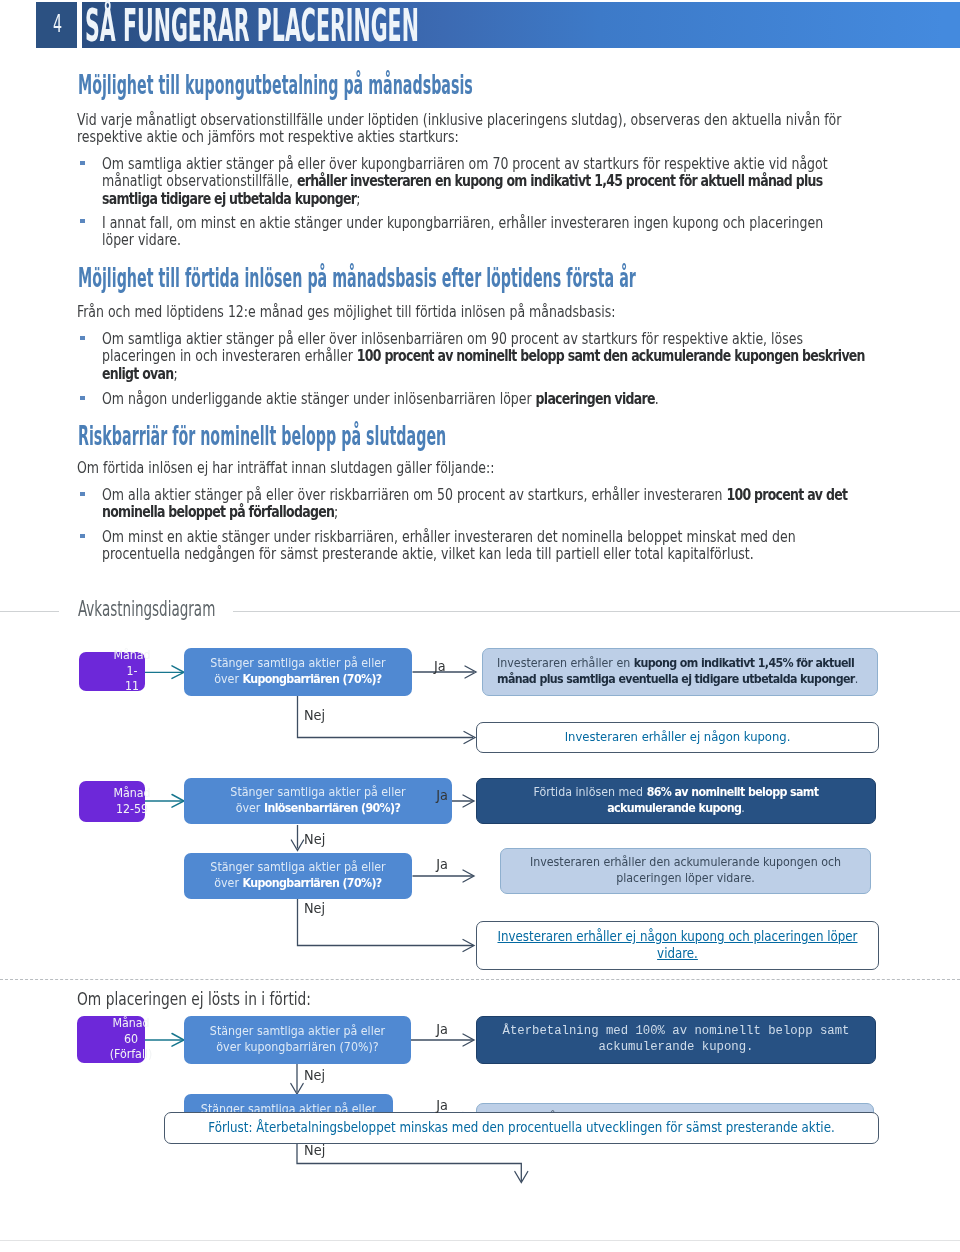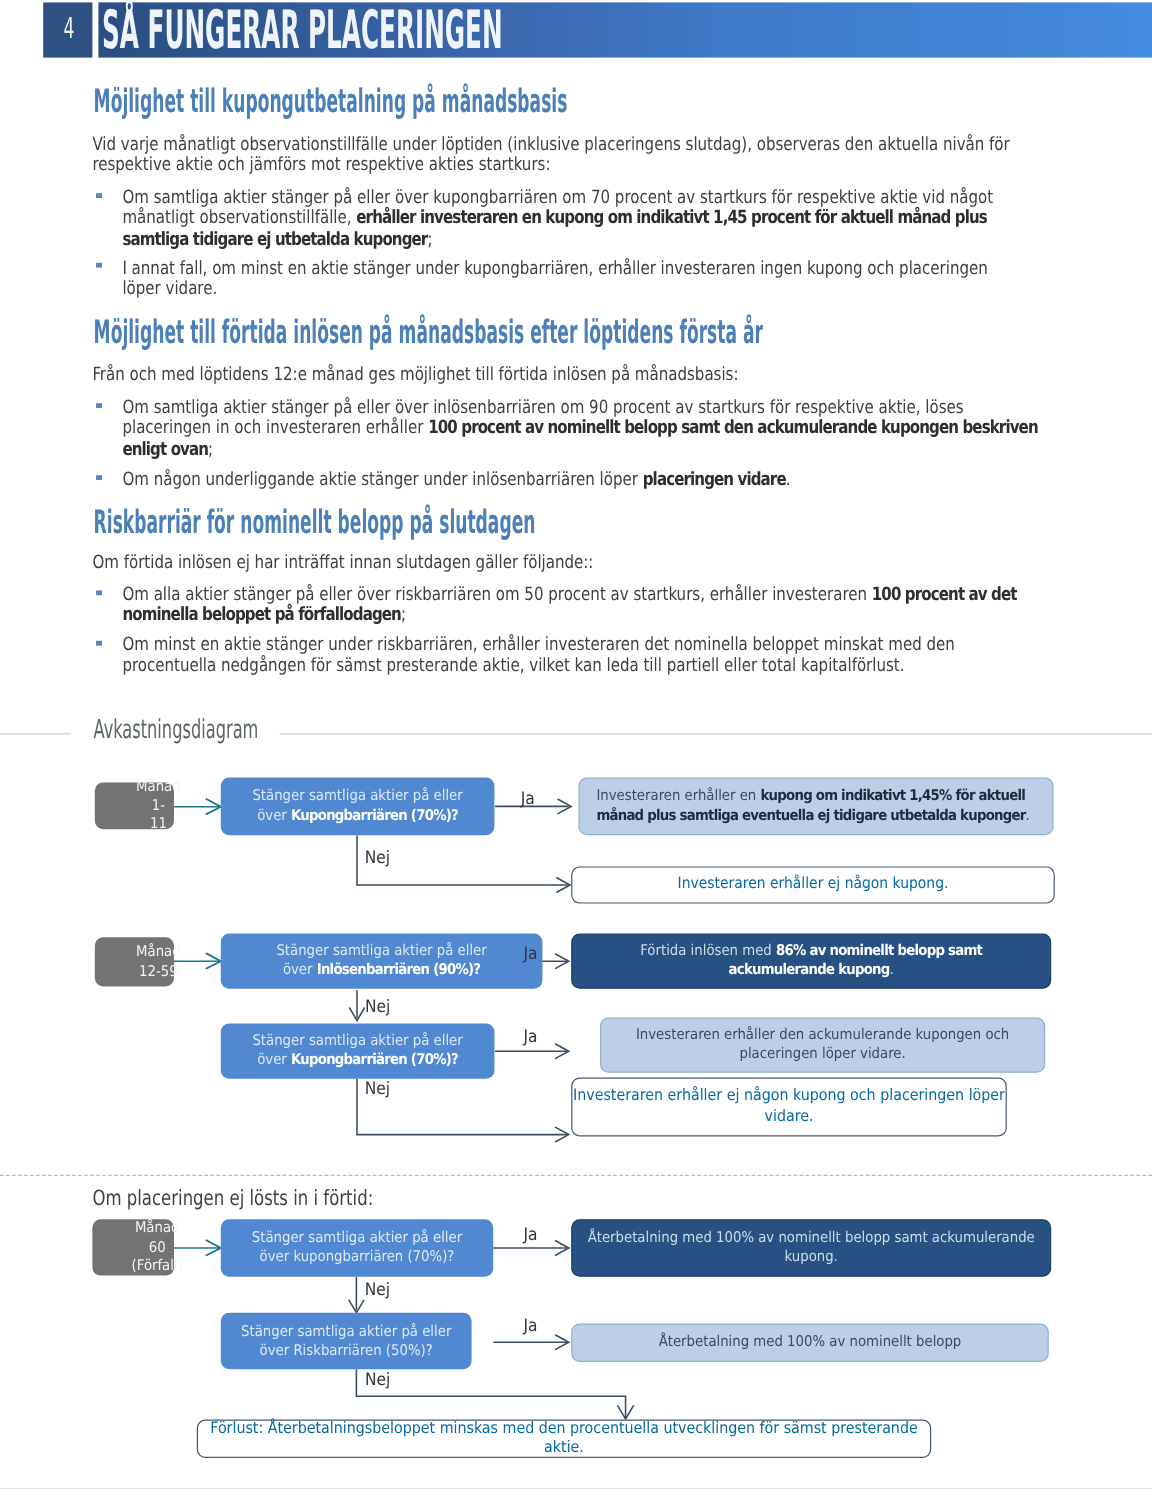--- a/index.html
+++ b/index.html
@@ -33,21 +33,21 @@
   
   .divline{position:absolute;height:1px;background:#cfd2d4;}
   .divlabel{position:absolute;color:#5d6468;font-size:21.7px;line-height:21.7px;
             font-stretch:condensed;transform:scaleX(0.693);transform-origin:left top;white-space:nowrap;}
 
   
   .nd{position:absolute;box-sizing:border-box;display:flex;align-items:center;justify-content:center;
       text-align:center;font-stretch:condensed;font-size:12.3px;line-height:15.6px;}
   .nd span{display:block;}
   .nd b{font-weight:bold;letter-spacing:-0.62px;}
-  .n-gray{background:#737373;color:#f2f4f5;border-radius:7px;padding-left:40px;}
+  .n-gray{background:#6d28d9;color:#f2f4f5;border-radius:7px;padding-left:40px;}
   .n-blue{background:#5089d2;color:#dde9f6;border-radius:7px;}
   .n-blue b{color:#ffffff;}
   .n-light{background:#bdcfe7;color:#3a4a5c;border:1px solid #8fb0cf;border-radius:7px;}
   .n-light b{color:#1d2c3d;}
   .n-dark{background:#275183;color:#cfdcea;border:1px solid #1d3f68;border-radius:7px;}
   .n-dark b{color:#ffffff;}
   .n-white{background:#ffffff;color:#0369a1;border:1.1px solid #48596d;border-radius:7px;font-size:12.9px;line-height:16.2px;}
   .lbl{position:absolute;color:#333638;font-size:14.3px;line-height:14.3px;font-stretch:condensed;white-space:nowrap;}
   svg.arw{position:absolute;overflow:visible;}
   .dashline{position:absolute;height:0;border-top:1.2px dashed #b9bdc0;}
@@ -162,47 +162,47 @@
       </div>
     <div class="nd n-dark" style="left:476px;top:778px;width:400px;height:46px;">
         <span style="width:300px">Förtida inlösen med <b>86% av nominellt belopp samt ackumulerande kupong</b>.</span>
       </div>
     <div class="nd n-blue" style="left:184px;top:853px;width:228px;height:46px;">
         <span style="width:180px">Stänger samtliga aktier på eller över <b>Kupongbarriären (70%)?</b></span>
       </div>
     <div class="nd n-light" style="left:476px;top:848px;width:371px;height:46px;margin-left:24px;">
         <span style="width:320px">Investeraren erhåller den ackumulerande kupongen och placeringen löper vidare.</span>
       </div>
-    <div class="nd n-white" style="left:476px;top:898px;width:363px;height:49px;">
+    <div class="nd n-white" style="left:476px;top:921px;width:403px;height:49px;text-decoration:underline;">
         <span style="width:370px;font-size:13.2px">Investeraren erhåller ej någon kupong och placeringen löper vidare.</span>
       </div>
     <div class="lbl" style="left:436.3px;top:787.8px;">Ja</div>
     <div class="lbl" style="left:304.1px;top:831.7px;">Nej</div>
     <div class="lbl" style="left:436.3px;top:857px;">Ja</div>
     <div class="lbl" style="left:303.9px;top:901.4px;">Nej</div>
   </div>
 
   <div>
     <div class="note" style="left:77px;top:990.5px;">Om placeringen ej lösts in i förtid:</div>
     <div class="nd n-gray" style="left:77px;top:1016px;width:68px;height:47px;">
         <span>Månad 60<br>(Förfall)</span>
       </div>
     <div class="nd n-blue" style="left:184px;top:1016px;width:227px;height:48px;">
         <span style="width:180px">Stänger samtliga aktier på eller över kupongbarriären (70%)?</span>
       </div>
-    <div class="nd n-dark" style="left:476px;top:1016px;width:400px;height:48px;">
+    <div class="nd n-dark" style="left:476px;top:1016px;width:400px;height:48px;font-family:Liberation Mono, monospace;">
         <span style="width:385px">Återbetalning med 100% av nominellt belopp samt ackumulerande kupong.</span>
       </div>
     <div class="nd n-blue" style="left:184px;top:1094px;width:209px;height:47px;">
         <span style="width:180px">Stänger samtliga aktier på eller över Riskbarriären (50%)?</span>
       </div>
     <div class="nd n-light" style="left:476px;top:1103px;width:398px;height:32px;">
         <span style="width:300px">Återbetalning med 100% av nominellt belopp</span>
       </div>
-    <div class="nd n-white" style="left:164px;top:1183px;width:612px;height:32px;">
+    <div class="nd n-white" style="left:164px;top:1112px;width:715px;height:32px;">
         <span style="width:660px;font-size:13.2px">Förlust: Återbetalningsbeloppet minskas med den procentuella utvecklingen för sämst presterande aktie.</span>
       </div>
     <div class="lbl" style="left:436.3px;top:1021.8px;">Ja</div>
     <div class="lbl" style="left:303.9px;top:1068px;">Nej</div>
     <div class="lbl" style="left:436.3px;top:1098.2px;">Ja</div>
     <div class="lbl" style="left:304.1px;top:1142.9px;">Nej</div>
   </div>
 
   <div class="dashline" style="left:0;top:979px;width:960px;"></div>
   <div class="botline" style="left:0;top:1240px;width:960px;"></div>

